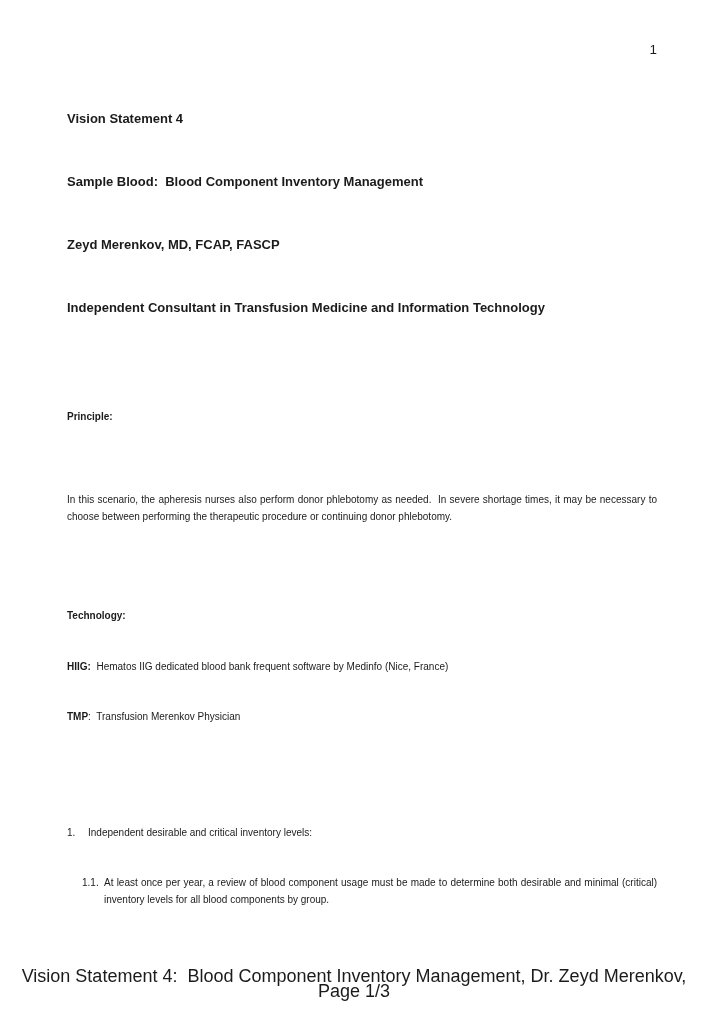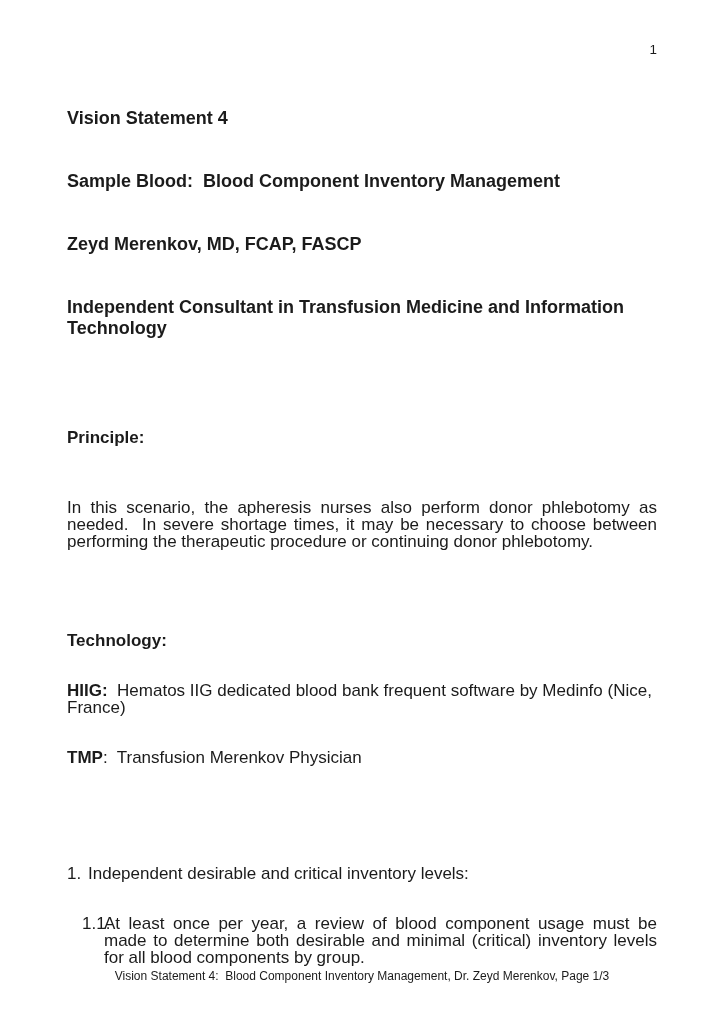--- a/index.html
+++ b/index.html
@@ -12,39 +12,39 @@
     font-family: "Liberation Sans", sans-serif;
     color: #1b1b1b;
   }
   .content {
     position: absolute;
     left: 67px;
     top: 0;
     width: 590px;
   }
   .body-text {
-    font-size: 17px;
+    font-size: 10px;
     line-height: 16.7px;
     white-space: pre-wrap;
   }
   .pagenum {
     margin-top: 42px;
     font-size: 13.4px;
     line-height: 16.7px;
     text-align: right;
   }
   .doc-header {
     margin-top: 7px;
-    font-size: 18px;
+    font-size: 13px;
     line-height: 21px;
     font-weight: bold;
     white-space: pre-wrap;
   }
   .section { margin-top: 16px; }
-  .para { margin-top: 20px; }
+  .para { margin-top: 33px; }
   .para:first-child { margin-top: 0; }
   .heading { font-weight: bold; }
   .just { text-align: justify; }
   .def-line b { font-weight: bold; }
   .li {
     display: flex;
     align-items: flex-start;
   }
   .marker {
     flex: 0 0 auto;
@@ -54,24 +54,24 @@
   .l2 { padding-left: 15px; }
   .l2 .marker { width: 22px; }
   .litext {
     flex: 1 1 auto;
     text-align: justify;
     white-space: pre-wrap;
   }
   .doc-footer {
     position: absolute;
     left: 0;
-    right: 0;
+    right: 16px;
     top: 969px;
     text-align: center;
-    font-size: 12px;
+    font-size: 18px;
     line-height: 15px;
     white-space: pre-wrap;
   }
 </style>
 </head>
 <body>
 
 <div class="page">
   <div class="content">
 

